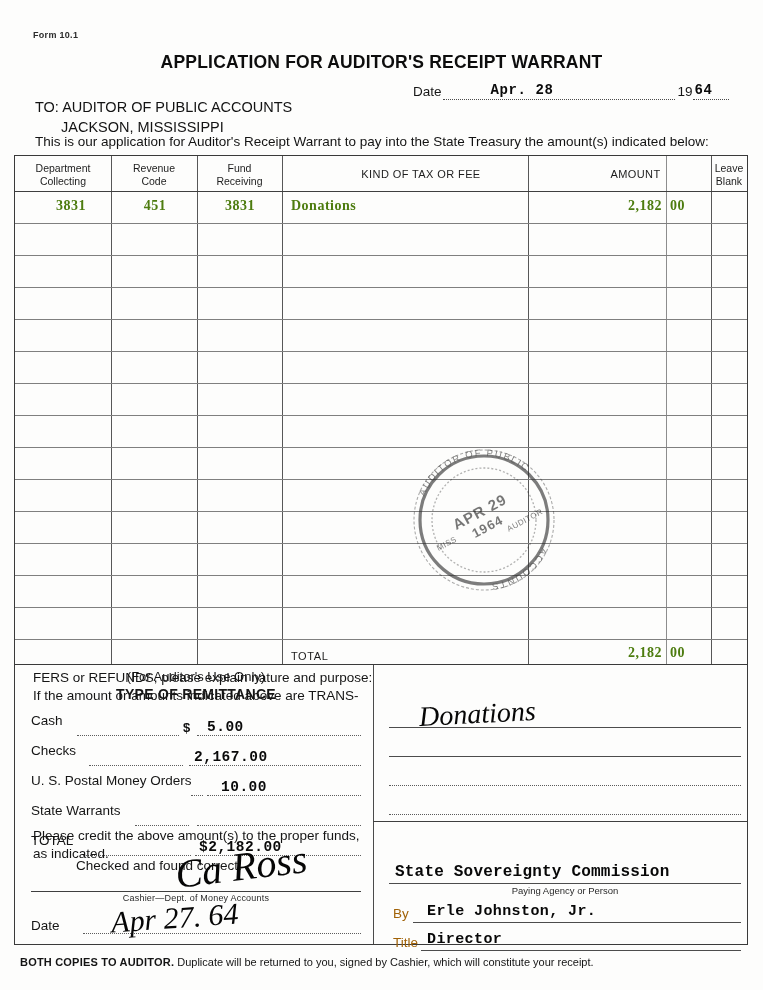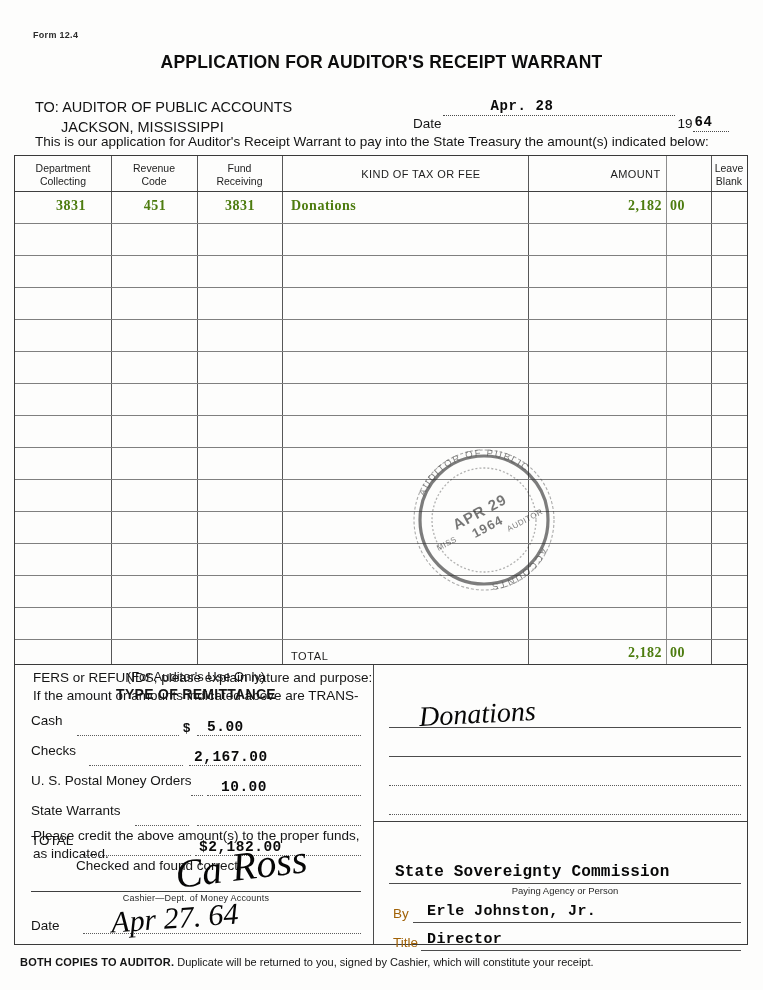--- a/index.html
+++ b/index.html
@@ -48,21 +48,21 @@
     color: #161616;
     display: flex;
     align-items: flex-end;
   }
   .date-label { padding-bottom: 1px; }
   .date-rule {
     width: 232px;
     border-bottom: 1px dotted #4a4a4a;
     position: relative;
     height: 17px;
-    margin: 16px 1px;
+    margin: 0 1px;
   }
   .date-val {
     position: absolute;
     left: 48px; bottom: 1px;
     font-family: "Liberation Mono", monospace;
     font-weight: bold;
     font-size: 14px;
     letter-spacing: .6px;
     color: #0a0a0a;
   }
@@ -328,21 +328,21 @@
     color: #141414;
   }
   .footer-note b { letter-spacing: .2px; }
   .footer-note span { font-weight: normal; }
 </style>
 </head>
 <body>
 
 <div id="page">
 
-  <div class="abs form-no nowrap">Form 12.4</div>
+  <div class="abs form-no nowrap">Form 10.1</div>
 
   <div class="abs doc-title">APPLICATION FOR AUDITOR'S RECEIPT WARRANT</div>
 
   <div class="abs date-wrap nowrap">
     <span class="date-label">Date</span>
     <span class="date-rule">
       <span class="date-val">Apr. 28</span>
     </span>
     <span class="year-19">19</span>
     <span class="year-rule">

